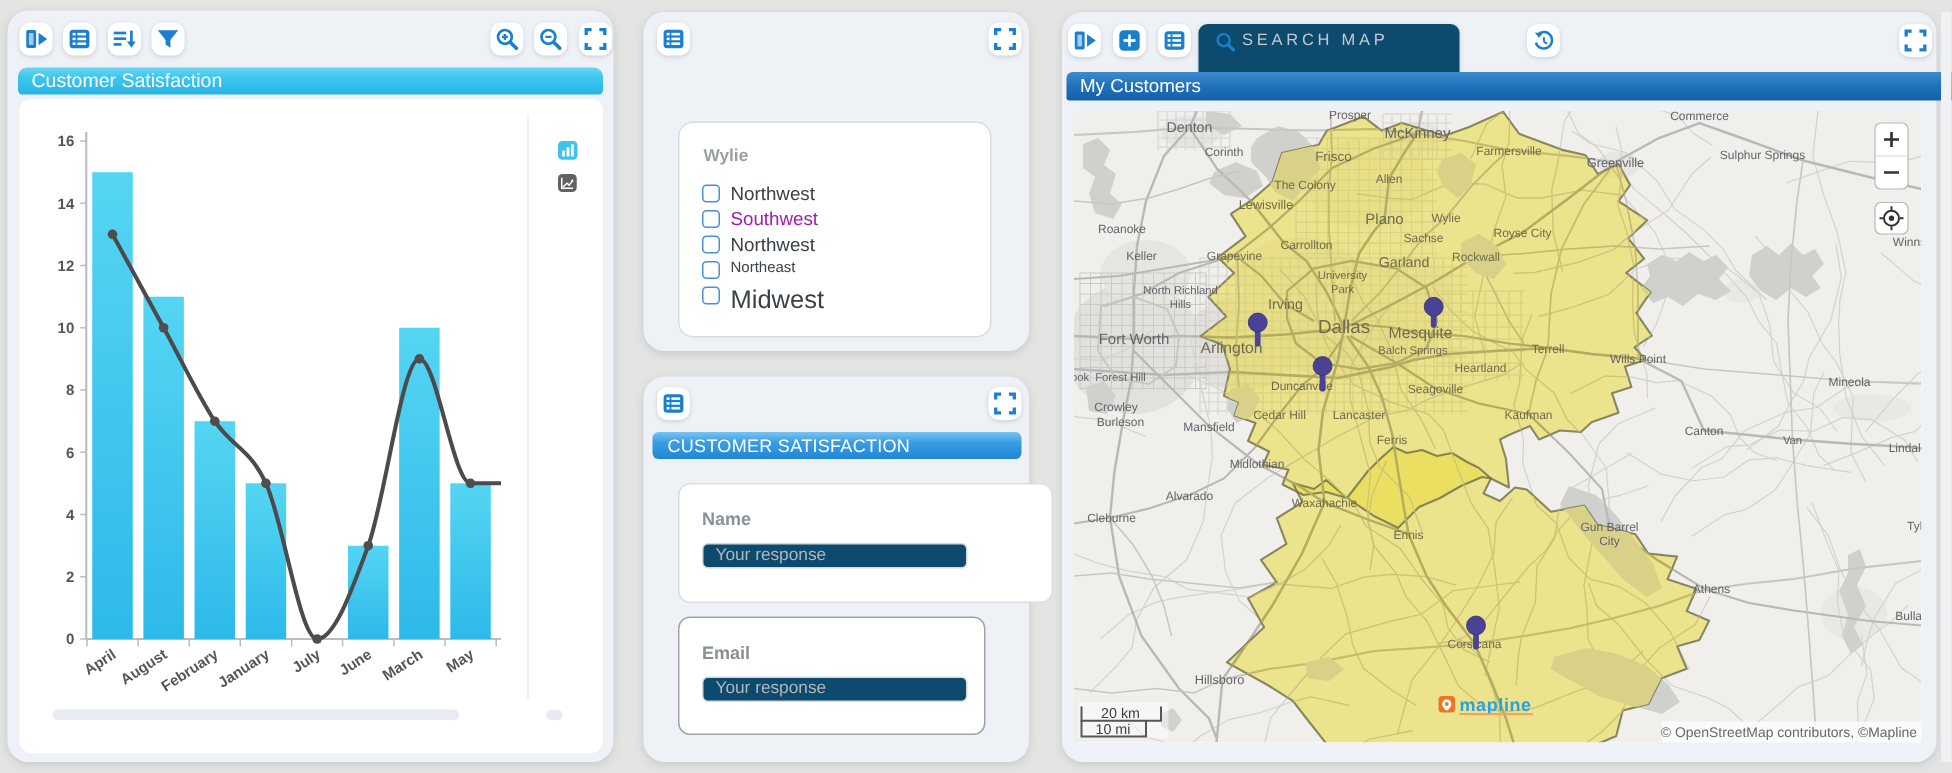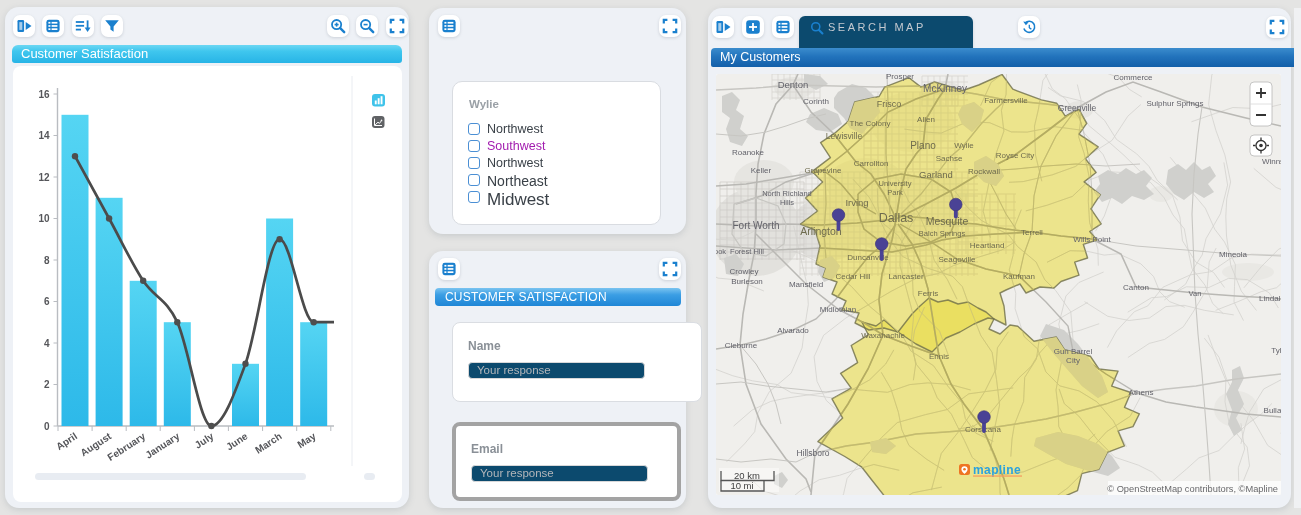--- a/index.html
+++ b/index.html
@@ -179,21 +179,21 @@
     </div>
   <div class="card" style="left:23px; top:73px; width:209px; height:144px; border-radius:10px; border:1px solid #d9dce1;">
     <div style="position:absolute; left:16px; top:16px; font-size:11.5px; font-weight:bold; color:#9aa0a6;">Wylie</div>
     <div style="position:absolute; left:15px; top:41px; width:12px; height:12px; border:1.6px solid #4b8fd4; border-radius:3px; background:#fff;"></div>
 <div style="position:absolute; left:34px; top:40px; font-size:12.5px; color:#3a4148;">Northwest</div>
 <div style="position:absolute; left:15px; top:58px; width:12px; height:12px; border:1.6px solid #4b8fd4; border-radius:3px; background:#fff;"></div>
 <div style="position:absolute; left:34px; top:57px; font-size:12.5px; color:#a21caf;">Southwest</div>
 <div style="position:absolute; left:15px; top:75px; width:12px; height:12px; border:1.6px solid #4b8fd4; border-radius:3px; background:#fff;"></div>
 <div style="position:absolute; left:34px; top:74px; font-size:12.5px; color:#3a4148;">Northwest</div>
 <div style="position:absolute; left:15px; top:92px; width:12px; height:12px; border:1.6px solid #4b8fd4; border-radius:3px; background:#fff;"></div>
-<div style="position:absolute; left:34px; top:91px; font-size:14px; color:#3a4148;">Northeast</div>
+<div style="position:absolute; left:34px; top:91px; font-size:10px; color:#3a4148;">Northeast</div>
 <div style="position:absolute; left:15px; top:109px; width:12px; height:12px; border:1.6px solid #4b8fd4; border-radius:3px; background:#fff;"></div>
 <div style="position:absolute; left:34px; top:108px; font-size:17px; color:#3a4148;">Midwest</div>
   </div>
 </div>
 
 <div class="panel" id="pC" style="left:429px; top:251px; width:257px; height:257px;">
   <div class="btn" style="left:9px; top:7px;">
       <svg width="16" height="16" viewBox="0 0 16 16">
         <rect x="1.4" y="1.8" width="13.2" height="12.4" rx="2.4" fill="#1a80ce"></rect>
         <rect x="3.4" y="3.9" width="2.0" height="1.7" fill="#fff"></rect>
@@ -212,21 +212,21 @@
         <path d="M5.4 14.2 L1.8 14.2 L1.8 10.6" fill="none" stroke="#1a80ce" stroke-width="2.2"></path>
       </svg>
     </div>
   <div class="hdr" style="left:6px; top:37px; width:246px; height:18px; line-height:18px;
        background:linear-gradient(180deg,#79c3f0 0%,#3b9ee4 38%,#1f86d6 100%);
        border-radius:4px; font-size:12px; padding-left:10px; letter-spacing:.2px;">CUSTOMER SATISFACTION</div>
   <div class="card" style="left:23px; top:71px; width:250px; height:80px; border-radius:8px; border:1px solid #dadde2;">
     <div class="flabel">Name</div>
     <div class="finput">Your response</div>
   </div>
-  <div class="card" style="left:23px; top:171px; width:229px; height:79px; border-radius:8px; border:4px solid #a3a3a3;">
+  <div class="card" style="left:23px; top:160px; width:205px; height:79px; border-radius:8px; border:1px solid #a3a3a3;">
     <div class="flabel">Email</div>
     <div class="finput">Your response</div>
   </div>
 </div>
 
 <div class="panel" id="pD" style="left:708px; top:8px; width:583px; height:500px;">
   <div class="btn" style="left:4px; top:8px;">
       <svg width="16" height="16" viewBox="0 0 16 16">
         <rect x="1.5" y="2.0" width="6.6" height="12.0" rx="1.2" fill="#1a80ce"></rect>
         <rect x="3.3" y="4.1" width="3.0" height="7.8" fill="#a8cdea"></rect>

